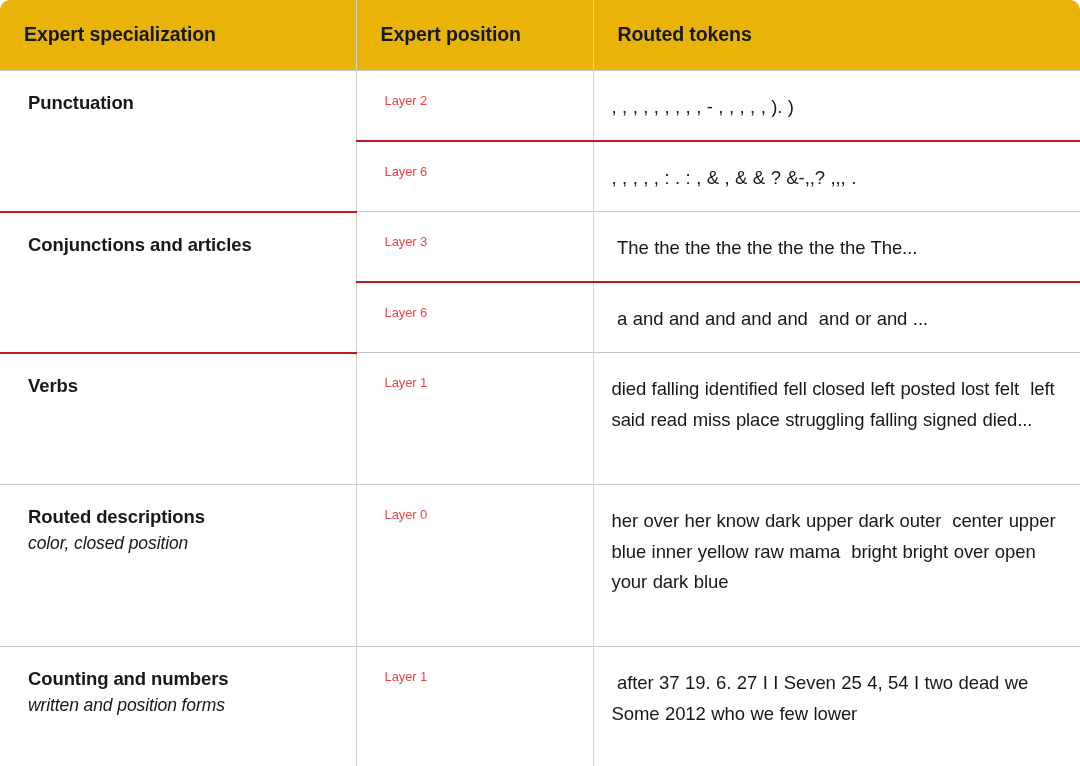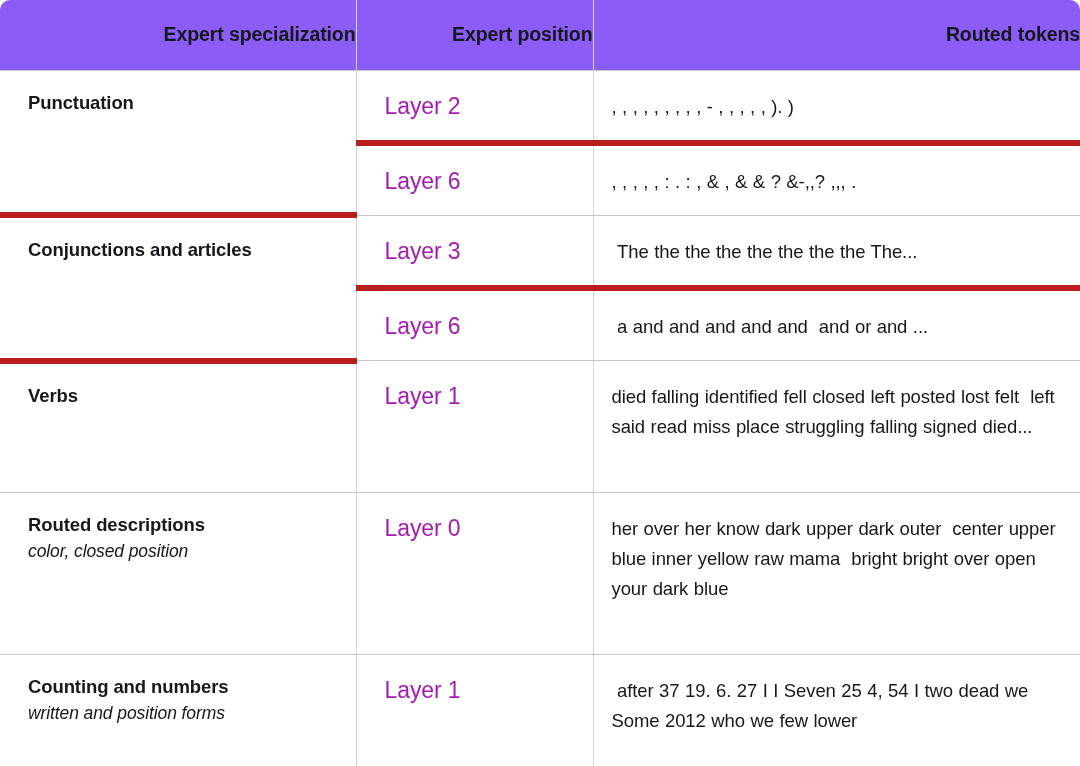--- a/index.html
+++ b/index.html
@@ -34,22 +34,22 @@
     background: #ffffff;
   }
 
   col.c-spec { width: 356px; }
   col.c-pos  { width: 237px; }
   col.c-tok  { width: 487px; }
 
   
   thead tr { background: #fceaea; }
   thead th {
-    background: #8b5cf6;
-    text-align: right;
+    background: #eab308;
+    text-align: left;
     vertical-align: middle;
     font-size: 19.5px;
     font-weight: bold;
     color: #15181c;
     letter-spacing: -0.1px;
     height: 70px;
     padding: 0 0 0 24px;
     border-right: 1px solid #d6d4d2;
     border-bottom: 1px solid #c9c7c5;
     box-sizing: border-box;
@@ -60,21 +60,21 @@
   tbody td {
     vertical-align: top;
     border-bottom: 1px solid #c9c7c5;
     border-right: 1px solid #d6d4d2;
     box-sizing: border-box;
     color: #15181c;
   }
   tbody td.last-col { border-right: none; }
 
   
-  tbody tr.subrow td { border-bottom: 6px solid #b91c1c; }
+  tbody tr.subrow td { border-bottom: 2px solid #b91c1c; }
 
   
   td.spec-cell {
     padding: 20px 18px 18px 28px;
     line-height: 1.34;
   }
   .spec-title {
     display: block;
     font-size: 18.5px;
     font-weight: bold;
@@ -88,23 +88,23 @@
     font-weight: normal;
     color: #15181c;
     margin-top: 2px;
     letter-spacing: -0.1px;
   }
   .spec-sub:empty { display: none; }
 
   
   td.pos-cell {
     padding: 22px 18px 18px 28px;
-    font-size: 23px;
+    font-size: 13px;
     font-weight: normal;
-    color: #a21caf;
+    color: #ef4444;
     letter-spacing: -0.1px;
   }
 
   
   td.tok-cell {
     padding: 21px 22px 18px 18px;
     font-size: 18.5px;
     font-weight: normal;
     color: #15181c;
     line-height: 1.63;

